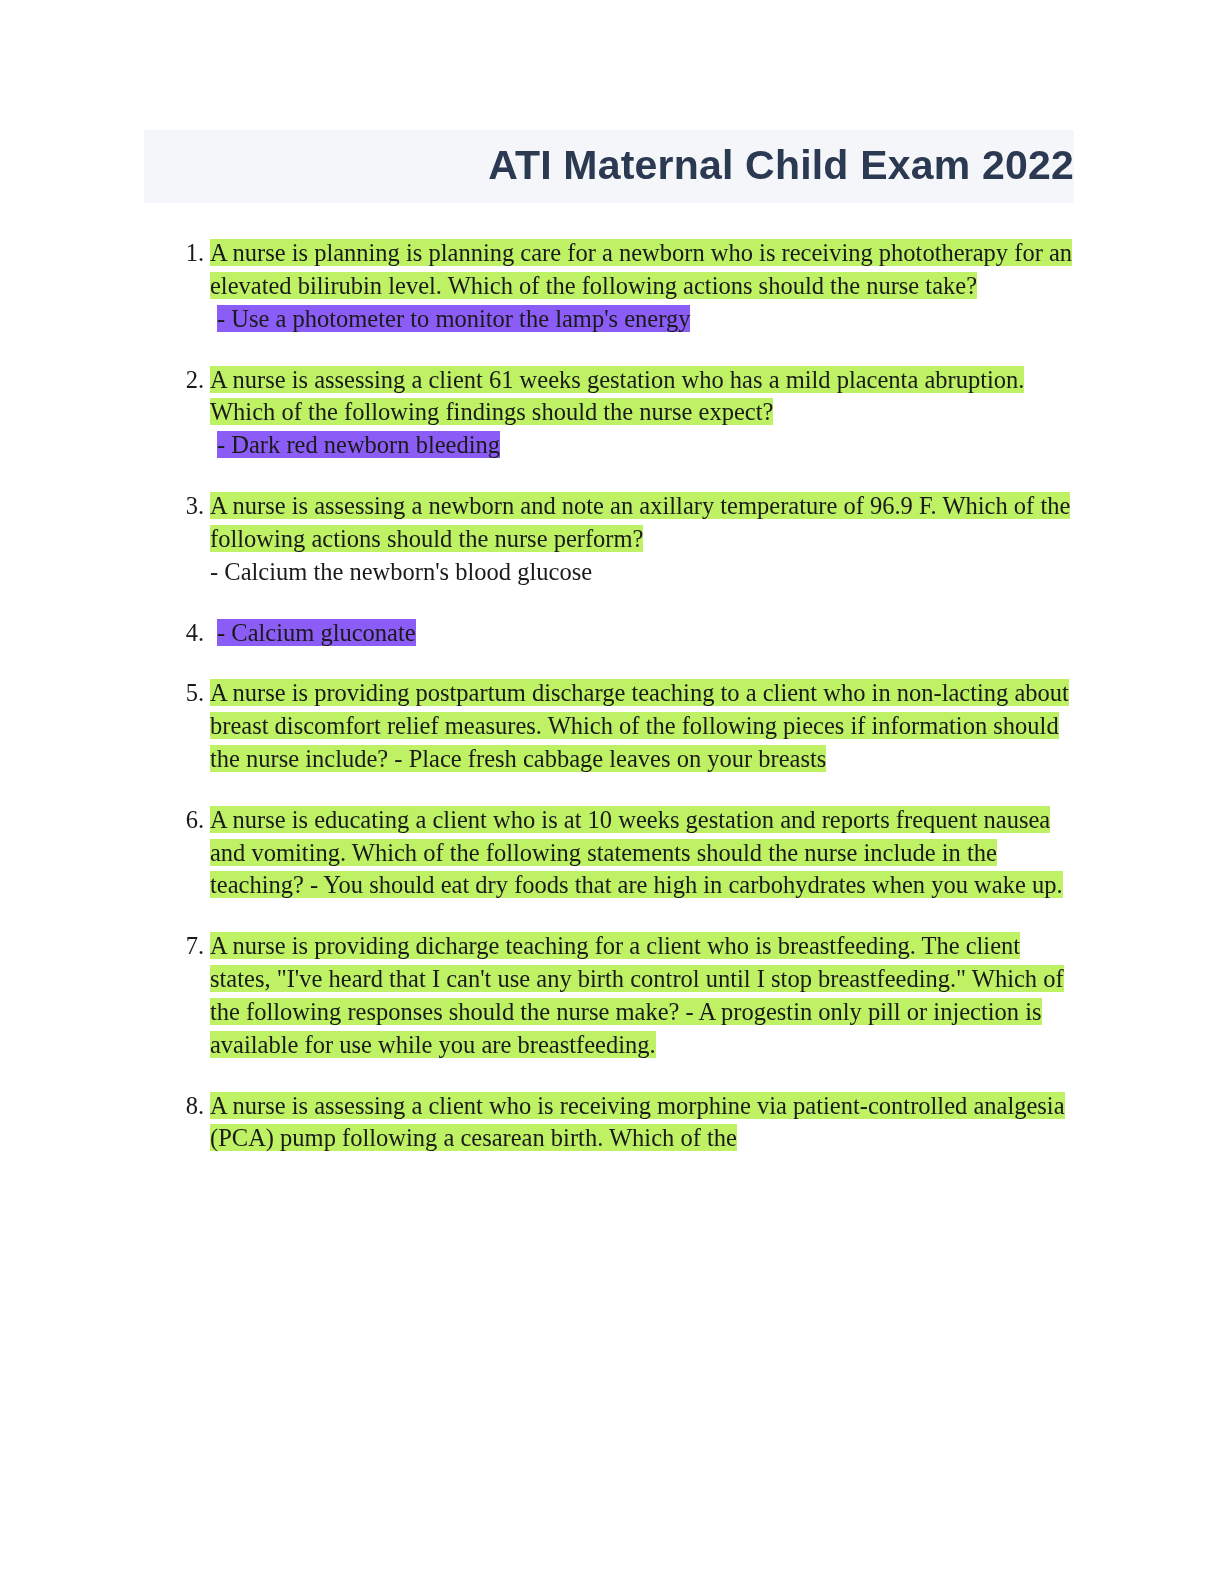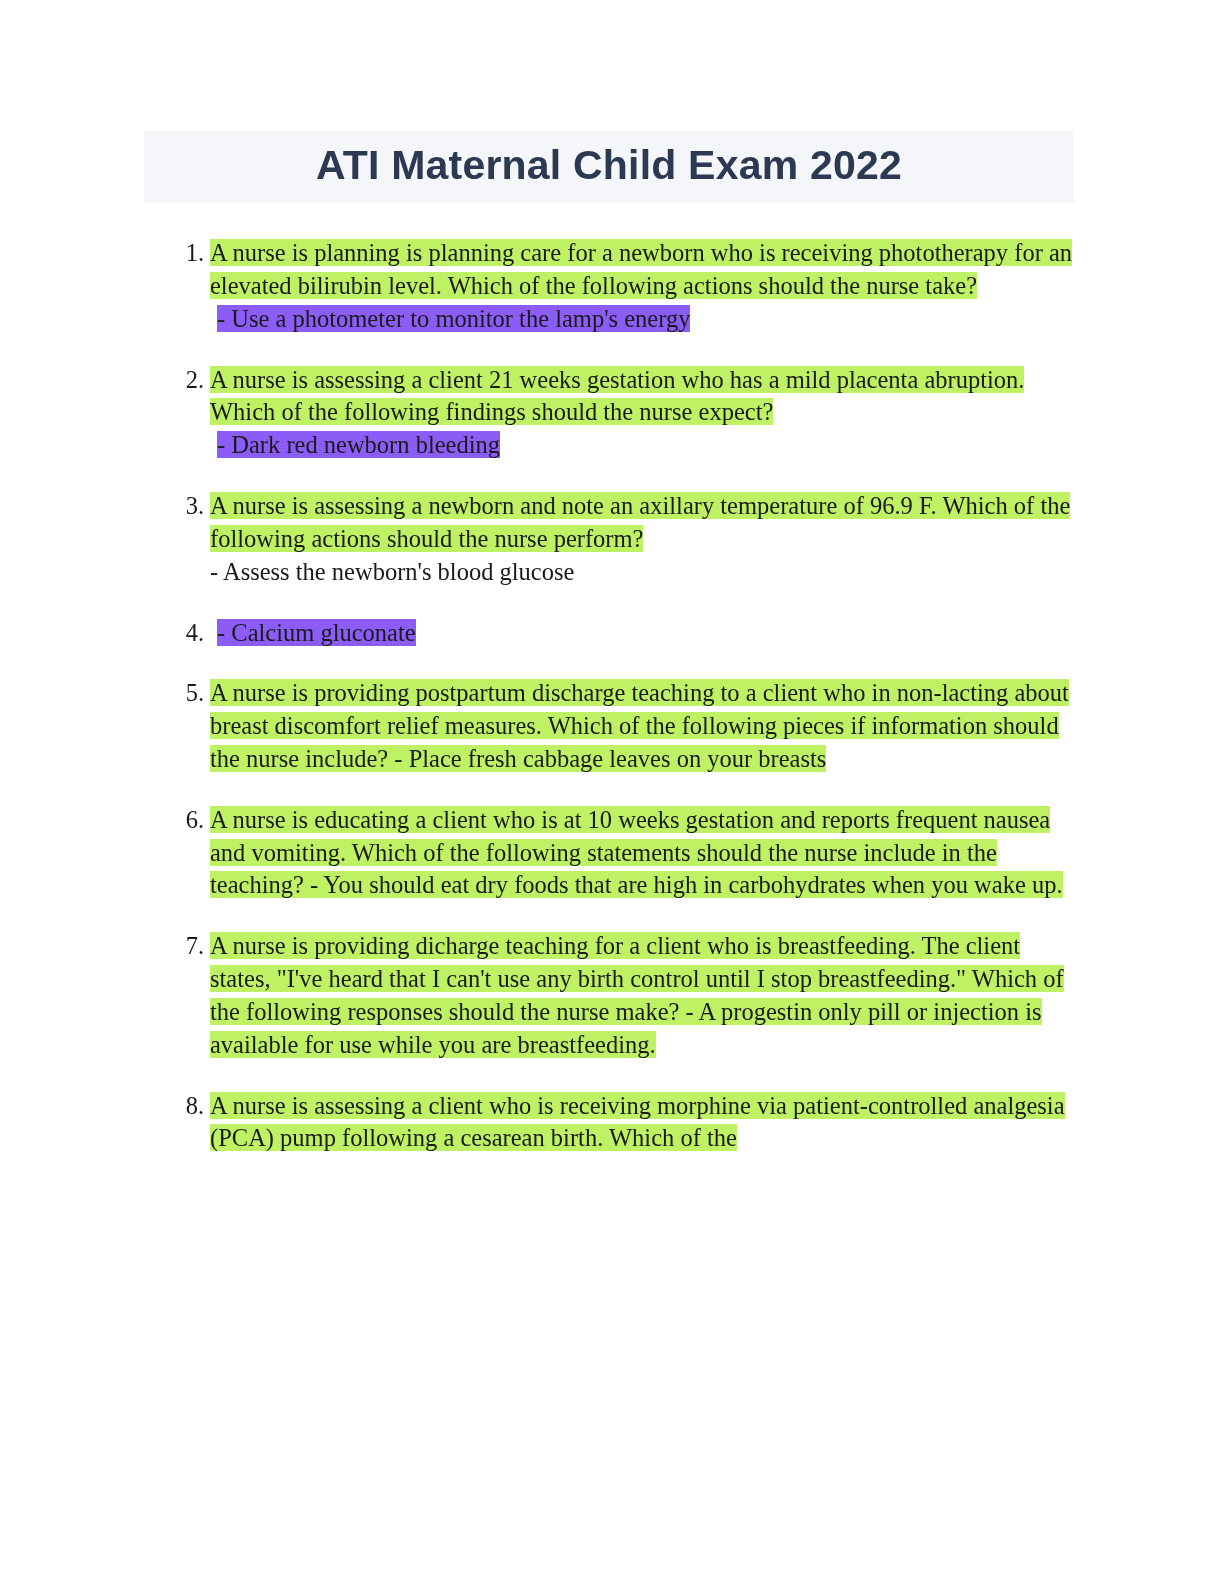--- a/index.html
+++ b/index.html
@@ -28,20 +28,21 @@
     text-align: center;
   }
   .doc-title {
     font-family: "Liberation Sans", sans-serif;
     font-weight: bold;
     font-size: 41px;
     line-height: 1.05;
     color: #2b3a52;
     letter-spacing: 0.2px;
     margin: 0;
+    text-align: right;
   }
   ol.questions {
     margin: 34px 150px 0 176px;
     padding: 0;
     list-style: none;
   }
   li.question {
     position: relative;
     margin: 0 0 28px 0;
     padding-left: 34px;
@@ -87,28 +88,28 @@
   <ol class="questions">
 
     <li class="question">
       <span class="num">1.</span>
       <span class="qtext"><span class="hl">A nurse is planning is planning care for a newborn who is receiving phototherapy for an elevated bilirubin level. Which of the following actions should the nurse take?</span></span>
       <span class="answer indent-ans"><span class="hl">- Use a photometer to monitor the lamp's energy</span></span>
     </li>
 
     <li class="question">
       <span class="num">2.</span>
-      <span class="qtext"><span class="hl">A nurse is assessing a client 21 weeks gestation who has a mild placenta abruption. Which of the following findings should the nurse expect?</span></span>
+      <span class="qtext"><span class="hl">A nurse is assessing a client 61 weeks gestation who has a mild placenta abruption. Which of the following findings should the nurse expect?</span></span>
       <span class="answer indent-ans"><span class="hl">- Dark red newborn bleeding</span></span>
     </li>
 
     <li class="question">
       <span class="num">3.</span>
       <span class="qtext"><span class="hl">A nurse is assessing a newborn and note an axillary temperature of 96.9 F. Which of the following actions should the nurse perform?</span></span>
-      <span class="answer"><span>- Assess the newborn's blood glucose</span></span>
+      <span class="answer"><span>- Calcium the newborn's blood glucose</span></span>
     </li>
 
     <li class="question">
       <span class="num">4.</span>
       <span class="answer indent-ans"><span class="hl">- Calcium gluconate</span></span>
     </li>
 
     <li class="question">
       <span class="num">5.</span>
       <span class="qtext"><span class="hl">A nurse is providing postpartum discharge teaching to a client who in non-lacting about breast discomfort relief measures. Which of the following pieces if information should the nurse include? - Place fresh cabbage leaves on your breasts</span></span>

